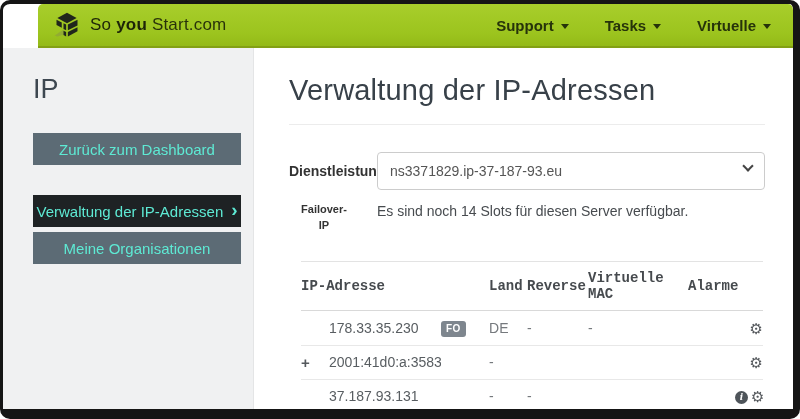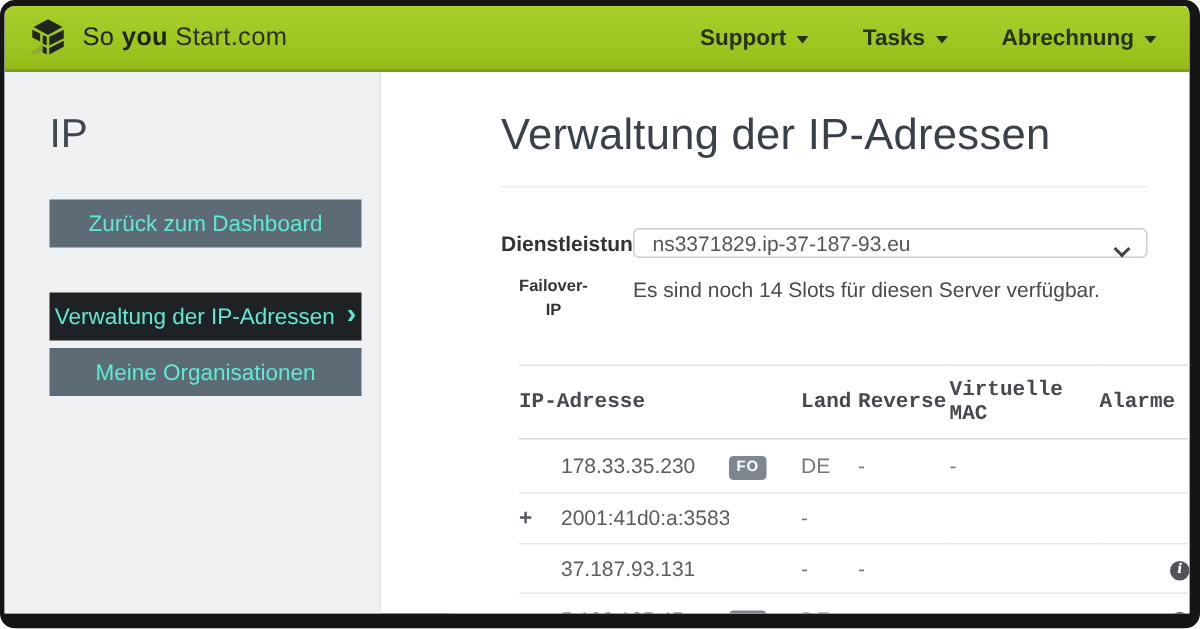--- a/index.html
+++ b/index.html
@@ -13,38 +13,39 @@
     display:flex; flex-direction:column;
     background:#fff;
   }
   
   .topbar {
     height:44px; flex:0 0 44px;
     background:linear-gradient(180deg,#a8ce2b 0%,#9cc41e 70%,#94ba18 100%);
     border-bottom:2px solid #83a014;
     display:flex; align-items:center;
     border-radius:5px 5px 0 0;
+    margin-left:35px;
   }
   .logo { display:flex; align-items:center; margin-left:14px; cursor:pointer; }
   .logo svg { width:30px; height:28px; margin-right:8px; }
   .brand { font-size:17px; color:#1e2508; letter-spacing:.2px; white-space:nowrap; }
   .brand .w400 { font-weight:400; }
   .brand .w700 { font-weight:700; }
   .brand .w300 { font-weight:400; opacity:.92; }
   .topnav { margin-left:auto; margin-right:22px; display:flex; align-items:center; gap:36px; }
   .topnav .navitem {
     display:flex; align-items:center; gap:7px;
     font-size:15px; font-weight:700; color:#26330a; cursor:pointer; white-space:nowrap;
   }
   .caret-down {
     width:0; height:0; border-left:4px solid transparent; border-right:4px solid transparent;
     border-top:5px solid #26330a; margin-top:2px;
   }
   
-  .page { flex:1; display:flex; min-height:0;gap:45px; }
+  .page { flex:1; display:flex; min-height:0; }
   .sidebar {
     flex:0 0 250px; background:#f0f1f2; border-right:1px solid #e4e5e6;
     padding:26px 12px 0 30px;
   }
   .sidebar-title { font-size:27px; font-weight:400; color:#3d4750; }
   .sbtn {
     width:208px; height:32px; margin-top:5px;
     background:#5c6b75; color:#5eead4; font-size:15px;
     display:flex; align-items:center; padding:0 12px;
     cursor:pointer; white-space:nowrap; overflow:hidden;justify-content:center;
@@ -57,21 +58,21 @@
   .main { flex:1; padding:26px 28px 0 35px; background:#fff; min-width:0; }
   .page-title { font-size:29px; font-weight:400; color:#384149; letter-spacing:.2px; }
   .title-rule { border:none; border-top:1px solid #ececec; margin:17px 0 27px 0; }
   .form-row { display:flex; align-items:center; }
   .form-label {
     flex:0 0 88px; font-size:14px; font-weight:700; color:#333;
     white-space:nowrap; overflow:hidden;
   }
   .select-wrap { position:relative; flex:1; max-width:480px; }
   select.service {
-    width:100%; height:20px; appearance:none; -webkit-appearance:none;
+    width:100%; height:38px; appearance:none; -webkit-appearance:none;
     border:1px solid #ccc; border-radius:4px; background:#fff;
     font-size:14px; color:#555; padding:0 32px 0 12px;
     font-family:"Liberation Sans","DejaVu Sans",sans-serif; outline:none;
   }
   .select-chev {
     position:absolute; right:13px; top:10px; width:8px; height:8px; pointer-events:none;
     border-right:2px solid #444; border-bottom:2px solid #444; transform:rotate(45deg);
   }
   .failover-row { display:flex; margin-top:12px; align-items:flex-start; }
   .failover-label {
@@ -135,21 +136,21 @@
     <div class="topnav">
       <div class="navitem">
           <span>Support</span>
           <span class="caret-down"></span>
         </div>
       <div class="navitem">
           <span>Tasks</span>
           <span class="caret-down"></span>
         </div>
       <div class="navitem">
-          <span>Abrechnung</span>
+          <span>Virtuelle</span>
           <span class="caret-down"></span>
         </div>
     </div>
   </div>
 
   <div class="page">
 
     <div class="sidebar">
       <div class="sidebar-title">IP</div>
       <div class="sbtn back">

